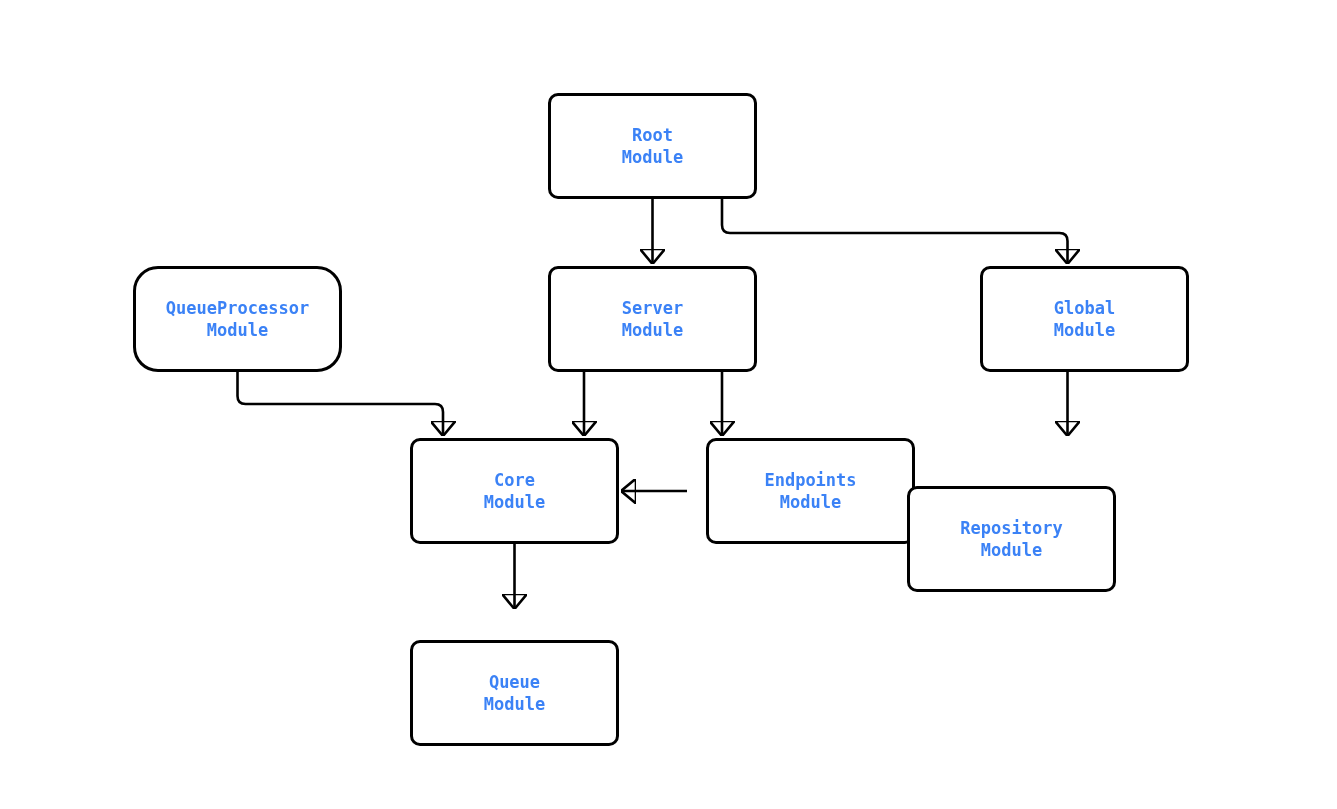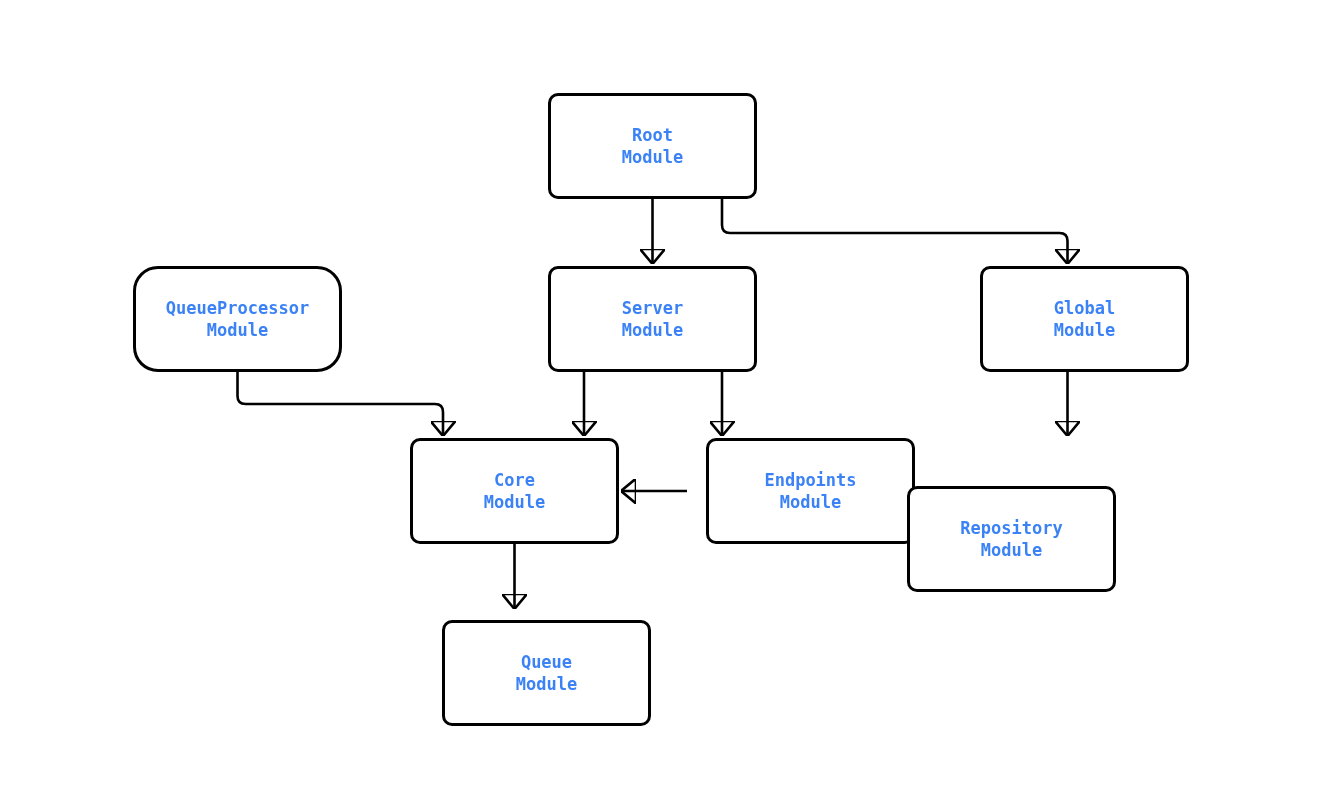--- a/index.html
+++ b/index.html
@@ -45,21 +45,21 @@
     color: #3b82f6;
     white-space: pre-line;
   }
   #node-root          { left: 548px; top:  93px; }
   #node-queueprocessor{ left: 133px; top: 266px; border-radius: 25px; }
   #node-server        { left: 548px; top: 266px; }
   #node-global        { left: 963px; top: 266px; margin-left: 17px; }
   #node-core          { left: 410px; top: 438px; }
   #node-endpoints     { left: 706px; top: 438px; }
   #node-repository    { left: 907px; top: 438px; margin-top: 48px; }
-  #node-queue         { left: 410px; top: 620px; margin-left: 32px; }
+  #node-queue         { left: 410px; top: 640px; }
 </style>
 </head>
 <body>
 
 <div class="canvas">
 
   <svg class="edges-layer" width="1337" height="809" viewBox="0 0 1337 809" xmlns="http://www.w3.org/2000/svg">
     <defs>
       <marker id="arrowhead" markerUnits="userSpaceOnUse" markerWidth="15" markerHeight="25" viewBox="0 0 15 25" refX="15" refY="12.5" orient="auto">
         <path d="M0,0 L15,12.5 L0,25 Z" fill="#000000" stroke="none"></path>

